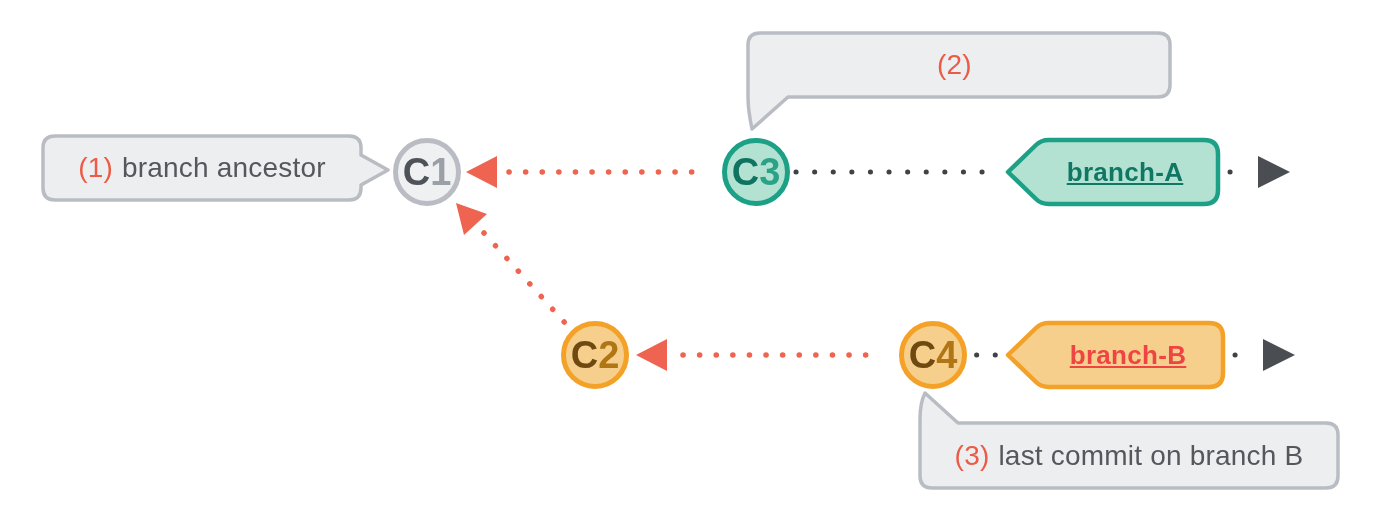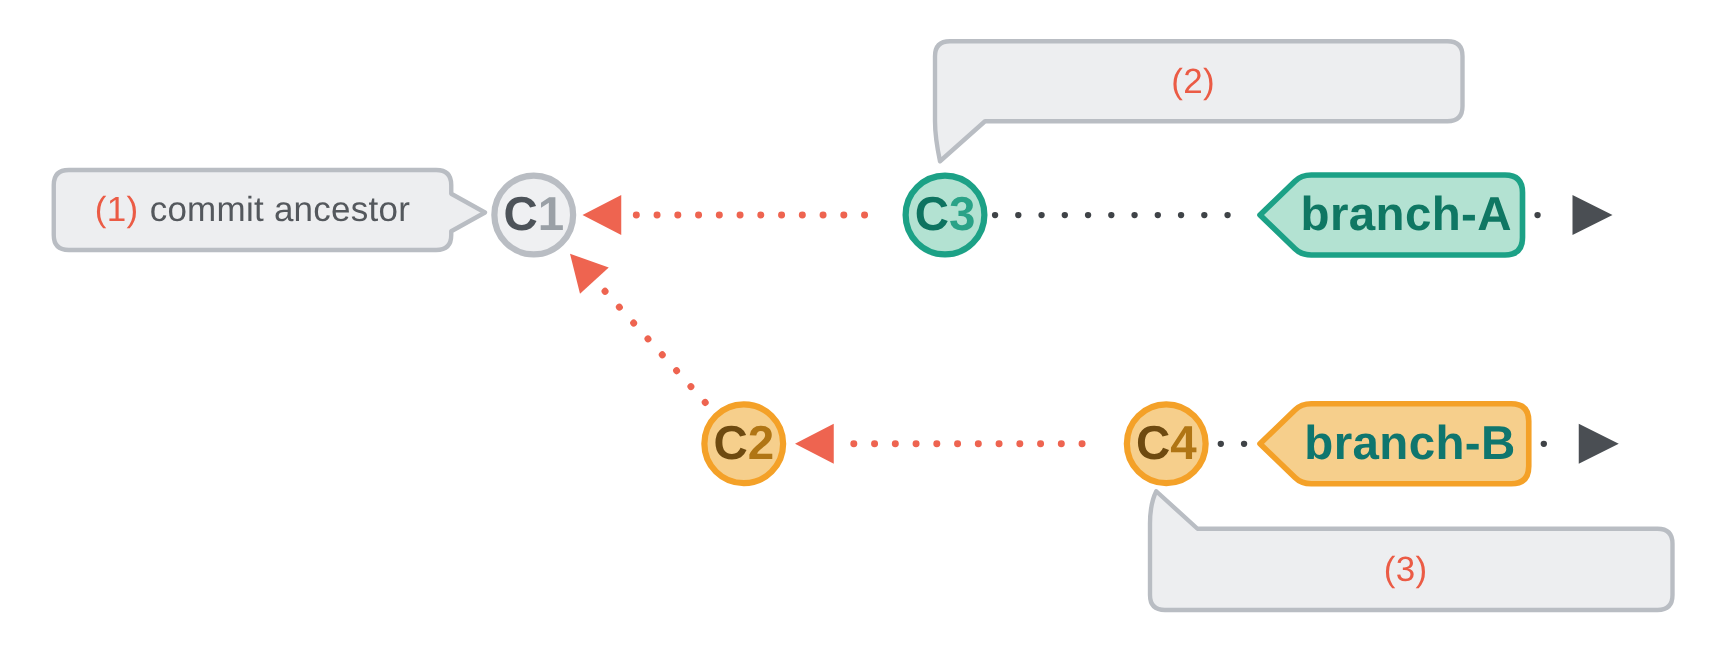--- a/index.html
+++ b/index.html
@@ -38,25 +38,26 @@
   .commit.teal   .cp { color:#0E7360; }
   .commit.teal   .cd { color:#2AA287; }
   .commit.orange { border-color:#F4A128; background:#F6CF8C; }
   .commit.orange .cp { color:#6E4A10; }
   .commit.orange .cd { color:#B07514; }
 
   
   .branch-label {
     position:absolute;
     display:flex; align-items:center; justify-content:center;
-    font-weight:bold; font-size:38px; letter-spacing:0.3px;
+    font-weight:bold; font-size:26px; letter-spacing:0.3px;
     white-space:nowrap;
+    text-decoration:underline;
   }
   .branch-label.teal   { color:#0F7763; }
-  .branch-label.orange { color:#0f766e; }
+  .branch-label.orange { color:#ef4444; }
 </style>
 </head>
 <body>
 
 <div class="canvas">
 
   <svg class="links" width="1380" height="525" viewBox="0 0 1380 525">
 
     <line x1="509" y1="172" x2="700" y2="172" stroke="#EE6450" stroke-width="5.5" stroke-linecap="round" stroke-dasharray="0.1 16.5" fill="none"></line>
     <polygon points="466,172 497,156 497,188" fill="#EE6450"></polygon>
@@ -83,29 +84,30 @@
 
     <path d="M55 136 H349 Q361 136 361 148 V155 L388 170 L361 185 V188 Q361 200 349 200 H55 Q43 200 43 188 V148 Q43 136 55 136 Z" fill="#EDEEF0" stroke="#B9BDC3" stroke-width="3.5" stroke-linejoin="round"></path>
 
     <path d="M760 33 H1158 Q1170 33 1170 45 V85 Q1170 97 1158 97 H788 L752 129 Q748 110 748 97 V45 Q748 33 760 33 Z" fill="#EDEEF0" stroke="#B9BDC3" stroke-width="3.5" stroke-linejoin="round"></path>
 
     <path d="M925 393 L958 423 H1326 Q1338 423 1338 435 V476 Q1338 488 1326 488 H932 Q920 488 920 476 V419 Q920 403 925 393 Z" fill="#EDEEF0" stroke="#B9BDC3" stroke-width="3.5" stroke-linejoin="round"></path>
   </svg>
 
   <div class="callout-text" style="left:43px; top:136px; width:318px; height:64px;">
     <span class="co-num">(1)</span>
-    <span class="co-label">commit ancestor</span>
+    <span class="co-label">branch ancestor</span>
   </div>
 
   <div class="callout-text" style="left:748px; top:33px; width:422px; height:64px;">
     <span class="co-num">(2)</span>
   </div>
 
   <div class="callout-text" style="left:920px; top:423px; width:418px; height:65px;">
     <span class="co-num">(3)</span>
+    <span class="co-label">last commit on branch B</span>
   </div>
 
   <div class="commit gray" style="left:393px; top:138px;">
     <span class="cp">C</span>
       <span class="cd">1</span>
   </div>
 
   <div class="commit orange" style="left:561px; top:321px;">
     <span class="cp">C</span>
       <span class="cd">2</span>

